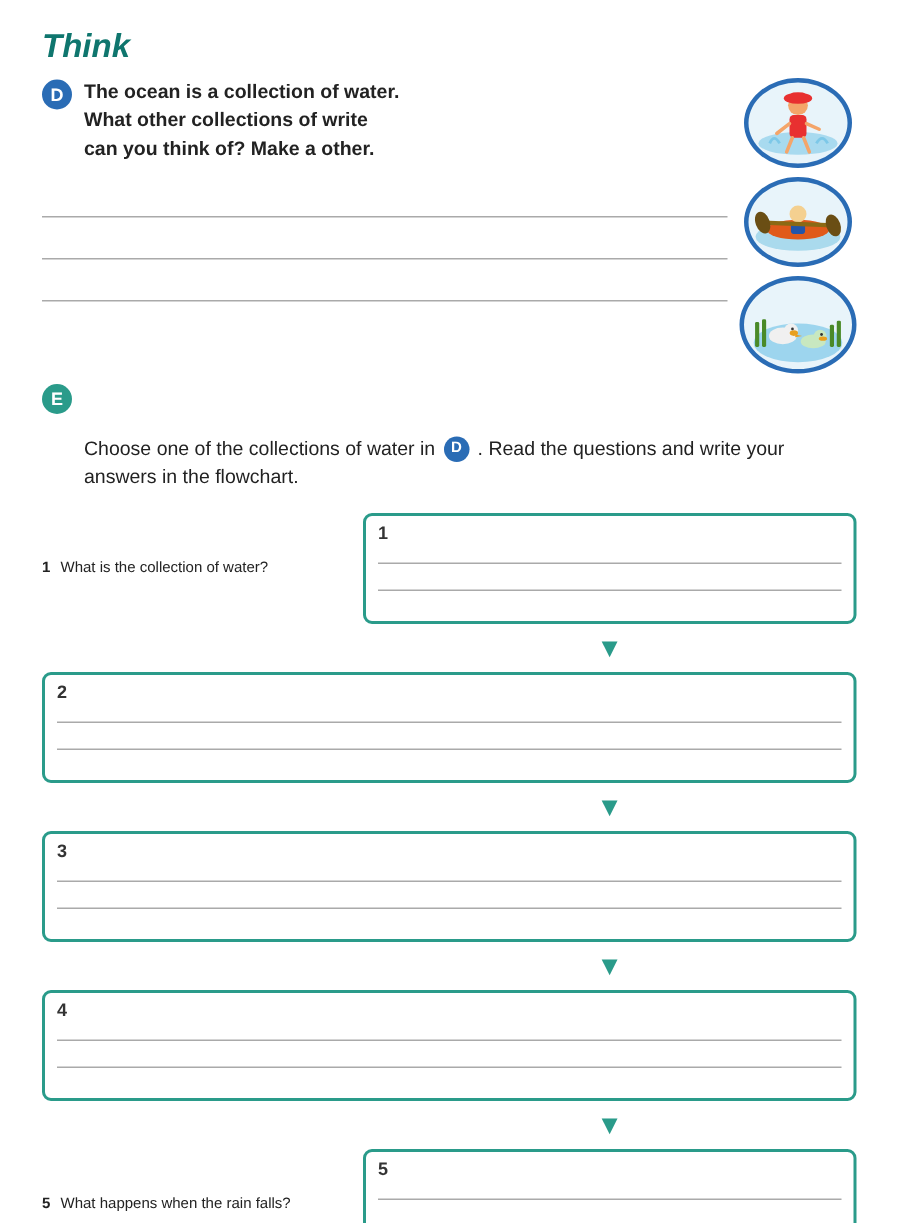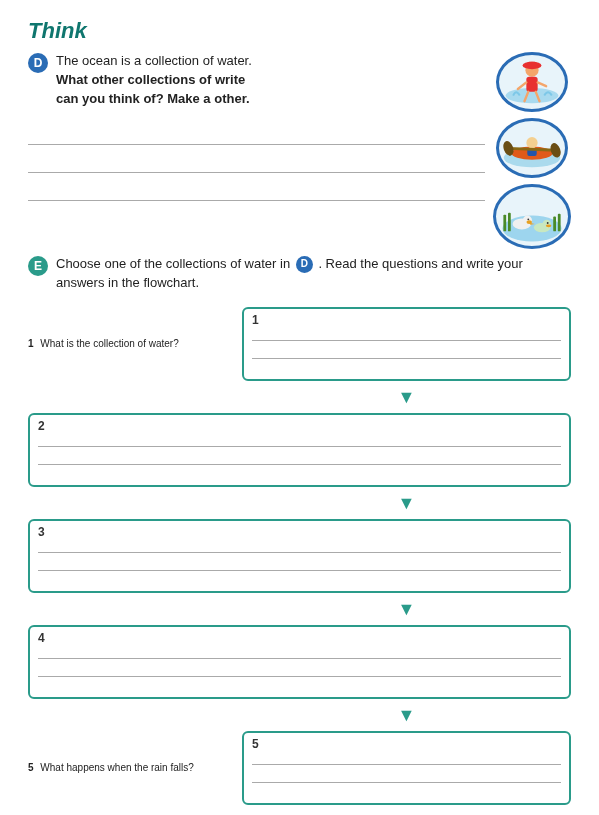--- a/index.html
+++ b/index.html
@@ -65,21 +65,21 @@
 
     
     .plan-section { margin-top: 4px; }
     .plan-instruction {
       display: flex;
       align-items: flex-start;
       gap: 8px;
       margin-bottom: 14px;
       font-size: 13px;
     }
-    .plan-instruction-text { line-height: 1.45; }
+    .plan-instruction-text { line-height: 1.45; margin-top: 35px; }
     .inline-badge {
       display: inline-flex;
       width: 17px;
       height: 17px;
       border-radius: 50%;
       background: #2a6cb5;
       color: #fff;
       font-weight: bold;
       font-size: 10px;
       align-items: center;
@@ -163,21 +163,21 @@
 <div class="page">
 
   <div>
     <div class="section-title">Think</div>
 
     <div class="think-row">
       <div style="display:flex; flex-direction:column; flex:1; gap:0;">
         <div style="display:flex; align-items:flex-start; gap:8px;">
           <span class="badge badge-blue">D</span>
           <div>
-            <div style="font-size:13px; font-weight:normal; line-height:1.45;text-align:center;">The ocean is a collection of water.</div>
+            <div style="font-size:13px; font-weight:bold; line-height:1.45;text-align:center;">The ocean is a collection of water.</div>
             <div style="font-size:13px; font-weight:bold; line-height:1.45;">What other collections of write</div>
             <div style="font-size:13px; font-weight:bold; line-height:1.45;">can you think of? Make a other.</div>
           </div>
         </div>
         <div class="think-lines" style="margin-top:18px; margin-left:0;">
           <div class="answer-line"></div>
           <div class="answer-line"></div>
           <div class="answer-line"></div>
         </div>
       </div>

